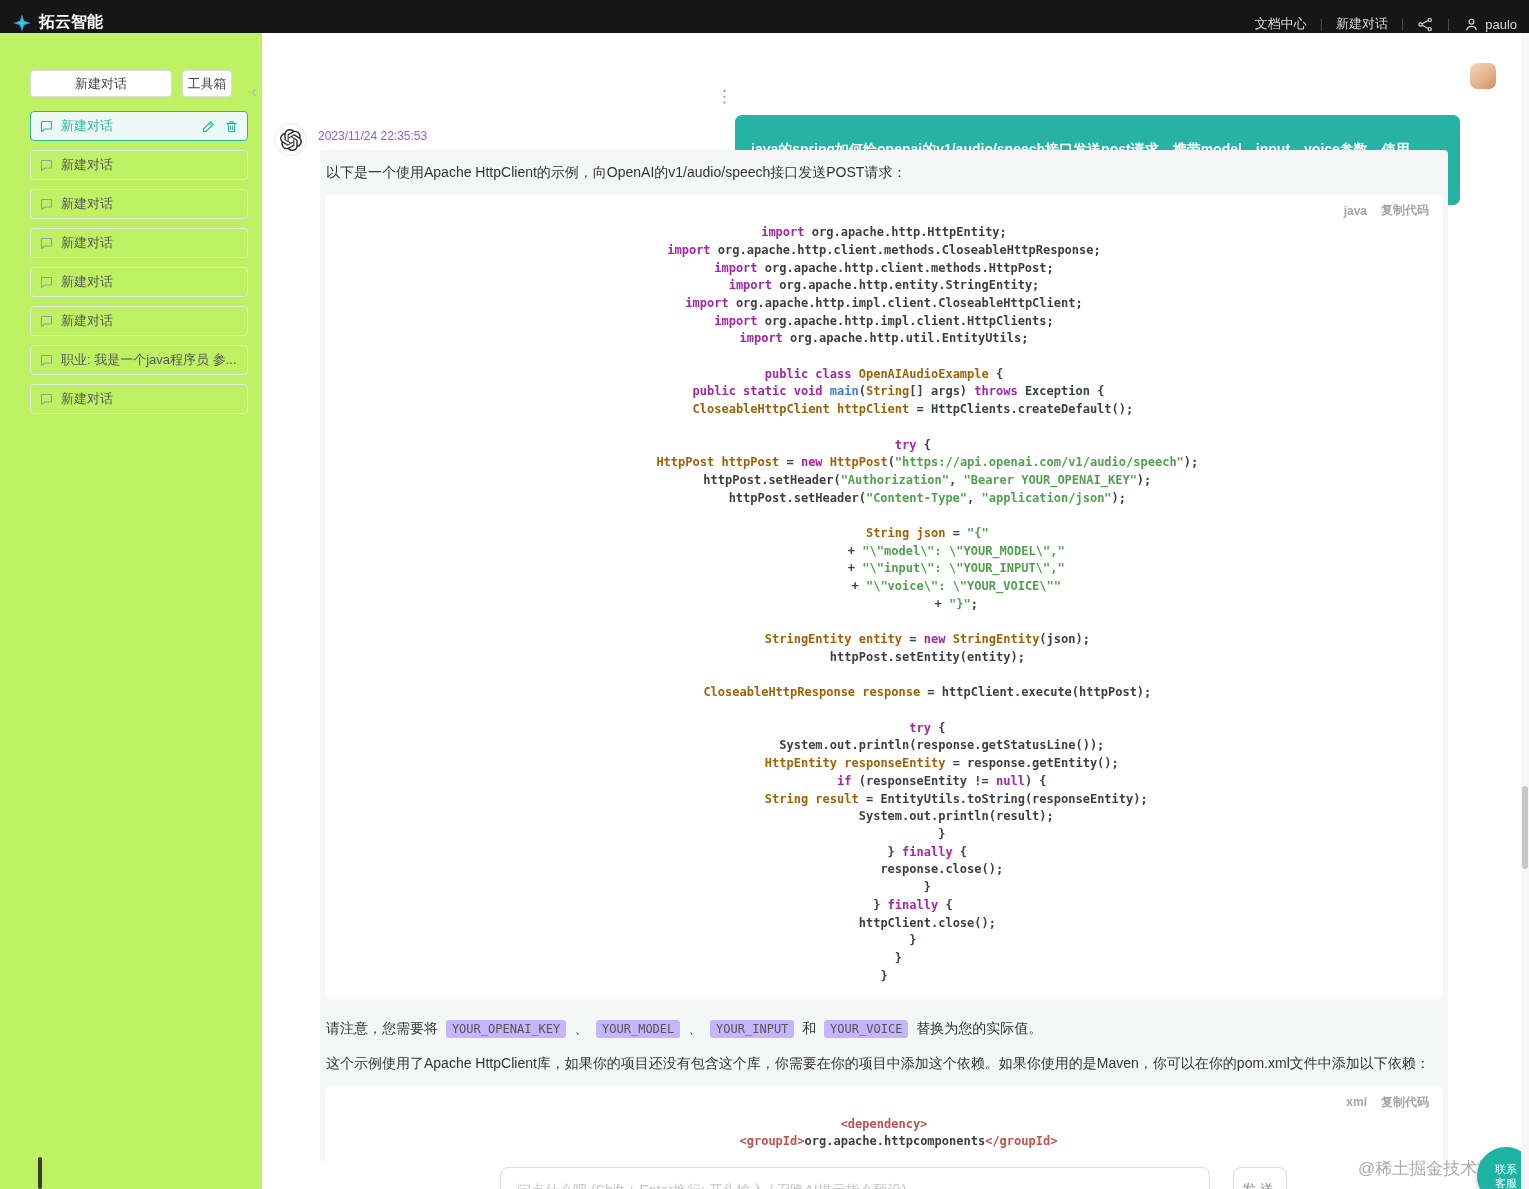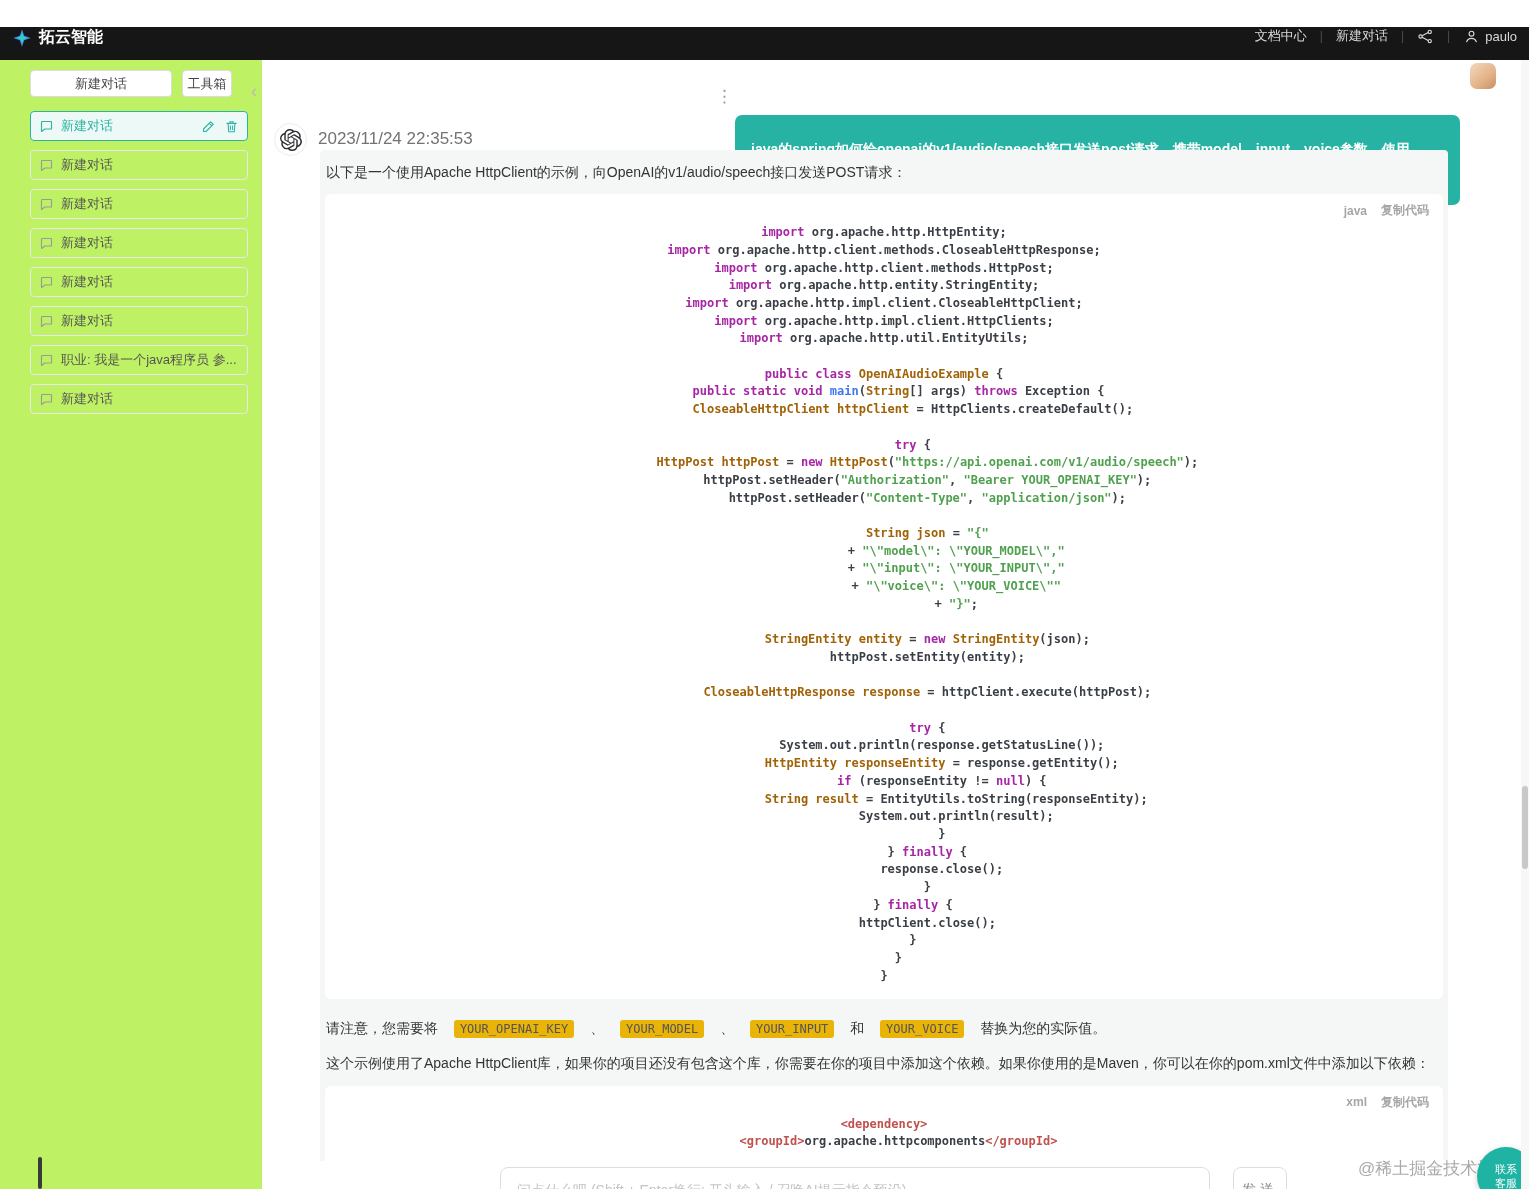--- a/index.html
+++ b/index.html
@@ -1,21 +1,21 @@
 <!DOCTYPE html>
 <html><head>
 <meta charset="utf-8">
 <style>
   * { margin:0; padding:0; box-sizing:border-box; }
   html,body { width:1529px; height:1189px; overflow:hidden; background:#fff;
               font-family:"Liberation Sans", sans-serif; }
 
   
   .topbar { position:absolute; left:0; top:0; width:1529px; height:33px; background:#161616;
-            display:flex; align-items:flex-start; justify-content:space-between; padding:0 12px; z-index:20;margin-top:27px; }
+            display:flex; align-items:flex-end; justify-content:space-between; padding:0 12px; z-index:20; }
   .brand { display:flex; align-items:center; gap:7px; color:#fff; font-size:16px; font-weight:bold; cursor:pointer; }
   .logo-svg { width:20px; height:20px; }
   .topbar-right { display:flex; align-items:center; gap:13px; color:#d9d9d9; font-size:13px; }
   .tlink { cursor:pointer; }
   .tsep { color:#4d4d4d; font-size:12px; }
   .ticon { width:17px; height:17px; stroke:#d9d9d9; fill:none; stroke-width:1.6; cursor:pointer; }
   .userchip { display:flex; align-items:center; gap:5px; cursor:pointer; }
 
   
   .sidebar { position:absolute; left:0; top:33px; width:262px; bottom:0; background:#bef264; padding:37px 14px 0 30px; }
@@ -39,42 +39,42 @@
   
   .dots-menu { position:absolute; left:716px; top:88px; color:#9a9a9a; font-size:17px; line-height:1.1; cursor:pointer; }
   .user-bubble { position:absolute; left:735px; top:78px; width:725px; min-height:40px; background:#26b3a4;
                  border-radius:7px; color:#fff; font-size:14px; display:flex; align-items:center;
                  padding:24px 16px; line-height:1.5; font-weight:bold;margin-top:37px; }
   .user-avatar { position:absolute; left:1470px; top:63px; width:26px; height:26px; border-radius:7px;
                  background:linear-gradient(140deg,#f2d9bd 0%,#e3b288 60%,#c98d63 100%); }
   .ai-avatar { position:absolute; left:274px; top:123px; width:33px; height:33px; border-radius:50%;
                background:#fff; border:1px solid #ececec; display:flex; align-items:center; justify-content:center; }
   .ai-avatar svg { width:22px; height:22px; fill:#2d2f33; }
-  .timestamp { position:absolute; left:318px; top:129px; font-size:17px; color:#737373; }
+  .timestamp { position:absolute; left:318px; top:129px; font-size:12px; color:#8b5cf6; }
 
   .ai-content { position:absolute; left:320px; top:150px; width:1128px; background:#f5f7f6;
                 border-radius:4px; padding:11px 5px 18px; font-size:14px; color:#333; }
   .ai-content .para { line-height:1.65; margin:0 1px 10px; }
   .ai-content .para.tail { margin-top:6px; margin-bottom:12px; }
 
   .code-block { background:#fff; border-radius:6px; padding:8px 14px 14px; margin-bottom:18px;font-weight:bold; }
   .code-header { display:flex; justify-content:flex-end; align-items:center; gap:14px;
                  font-size:12px; color:#a6a6a6; margin-bottom:5px; }
   .copy-btn { cursor:pointer; color:#a6a6a6; }
   .code-block pre { font-family:"DejaVu Sans Mono", monospace; font-size:12px; line-height:17.7px;
                     color:#3a3f45; white-space:pre;text-align:center; }
   .code-line { min-height:17.7px; }
   .tok-k { color:#a626a4; }
   .tok-t { color:#a16207; }
   .tok-s { color:#50a14f; }
   .tok-f { color:#4078f2; }
   .tok-g { color:#c0524e; }
 
   code[data-name="inline-code"] { font-family:"DejaVu Sans Mono", monospace; font-size:12px; color:#555;
-        background:#eab308; border-radius:3px; padding:2px 6px; margin:0 12px; }
+        background:#c4b5fd; border-radius:3px; padding:2px 6px; margin:0 4px; }
 
   
   .composer-mask { position:absolute; left:262px; top:1161px; right:8px; bottom:0; background:#fff; z-index:5; }
   .composer-input { position:absolute; left:500px; top:1167px; width:710px; height:46px; border:1px solid #dedede;
                     border-radius:8px; background:#fff; padding:0 16px; font-size:14px; color:#444; z-index:6;
                     outline:none; font-family:"Liberation Sans", sans-serif; }
   .composer-input::placeholder { color:#c3c3c3; }
   .send-btn { position:absolute; left:1233px; top:1167px; width:54px; height:46px; border:1px solid #dedede;
               border-radius:8px; background:#fff; color:#8a8a8a; font-size:14px; letter-spacing:4px; z-index:6;
               cursor:pointer; font-family:"Liberation Sans", sans-serif; }

